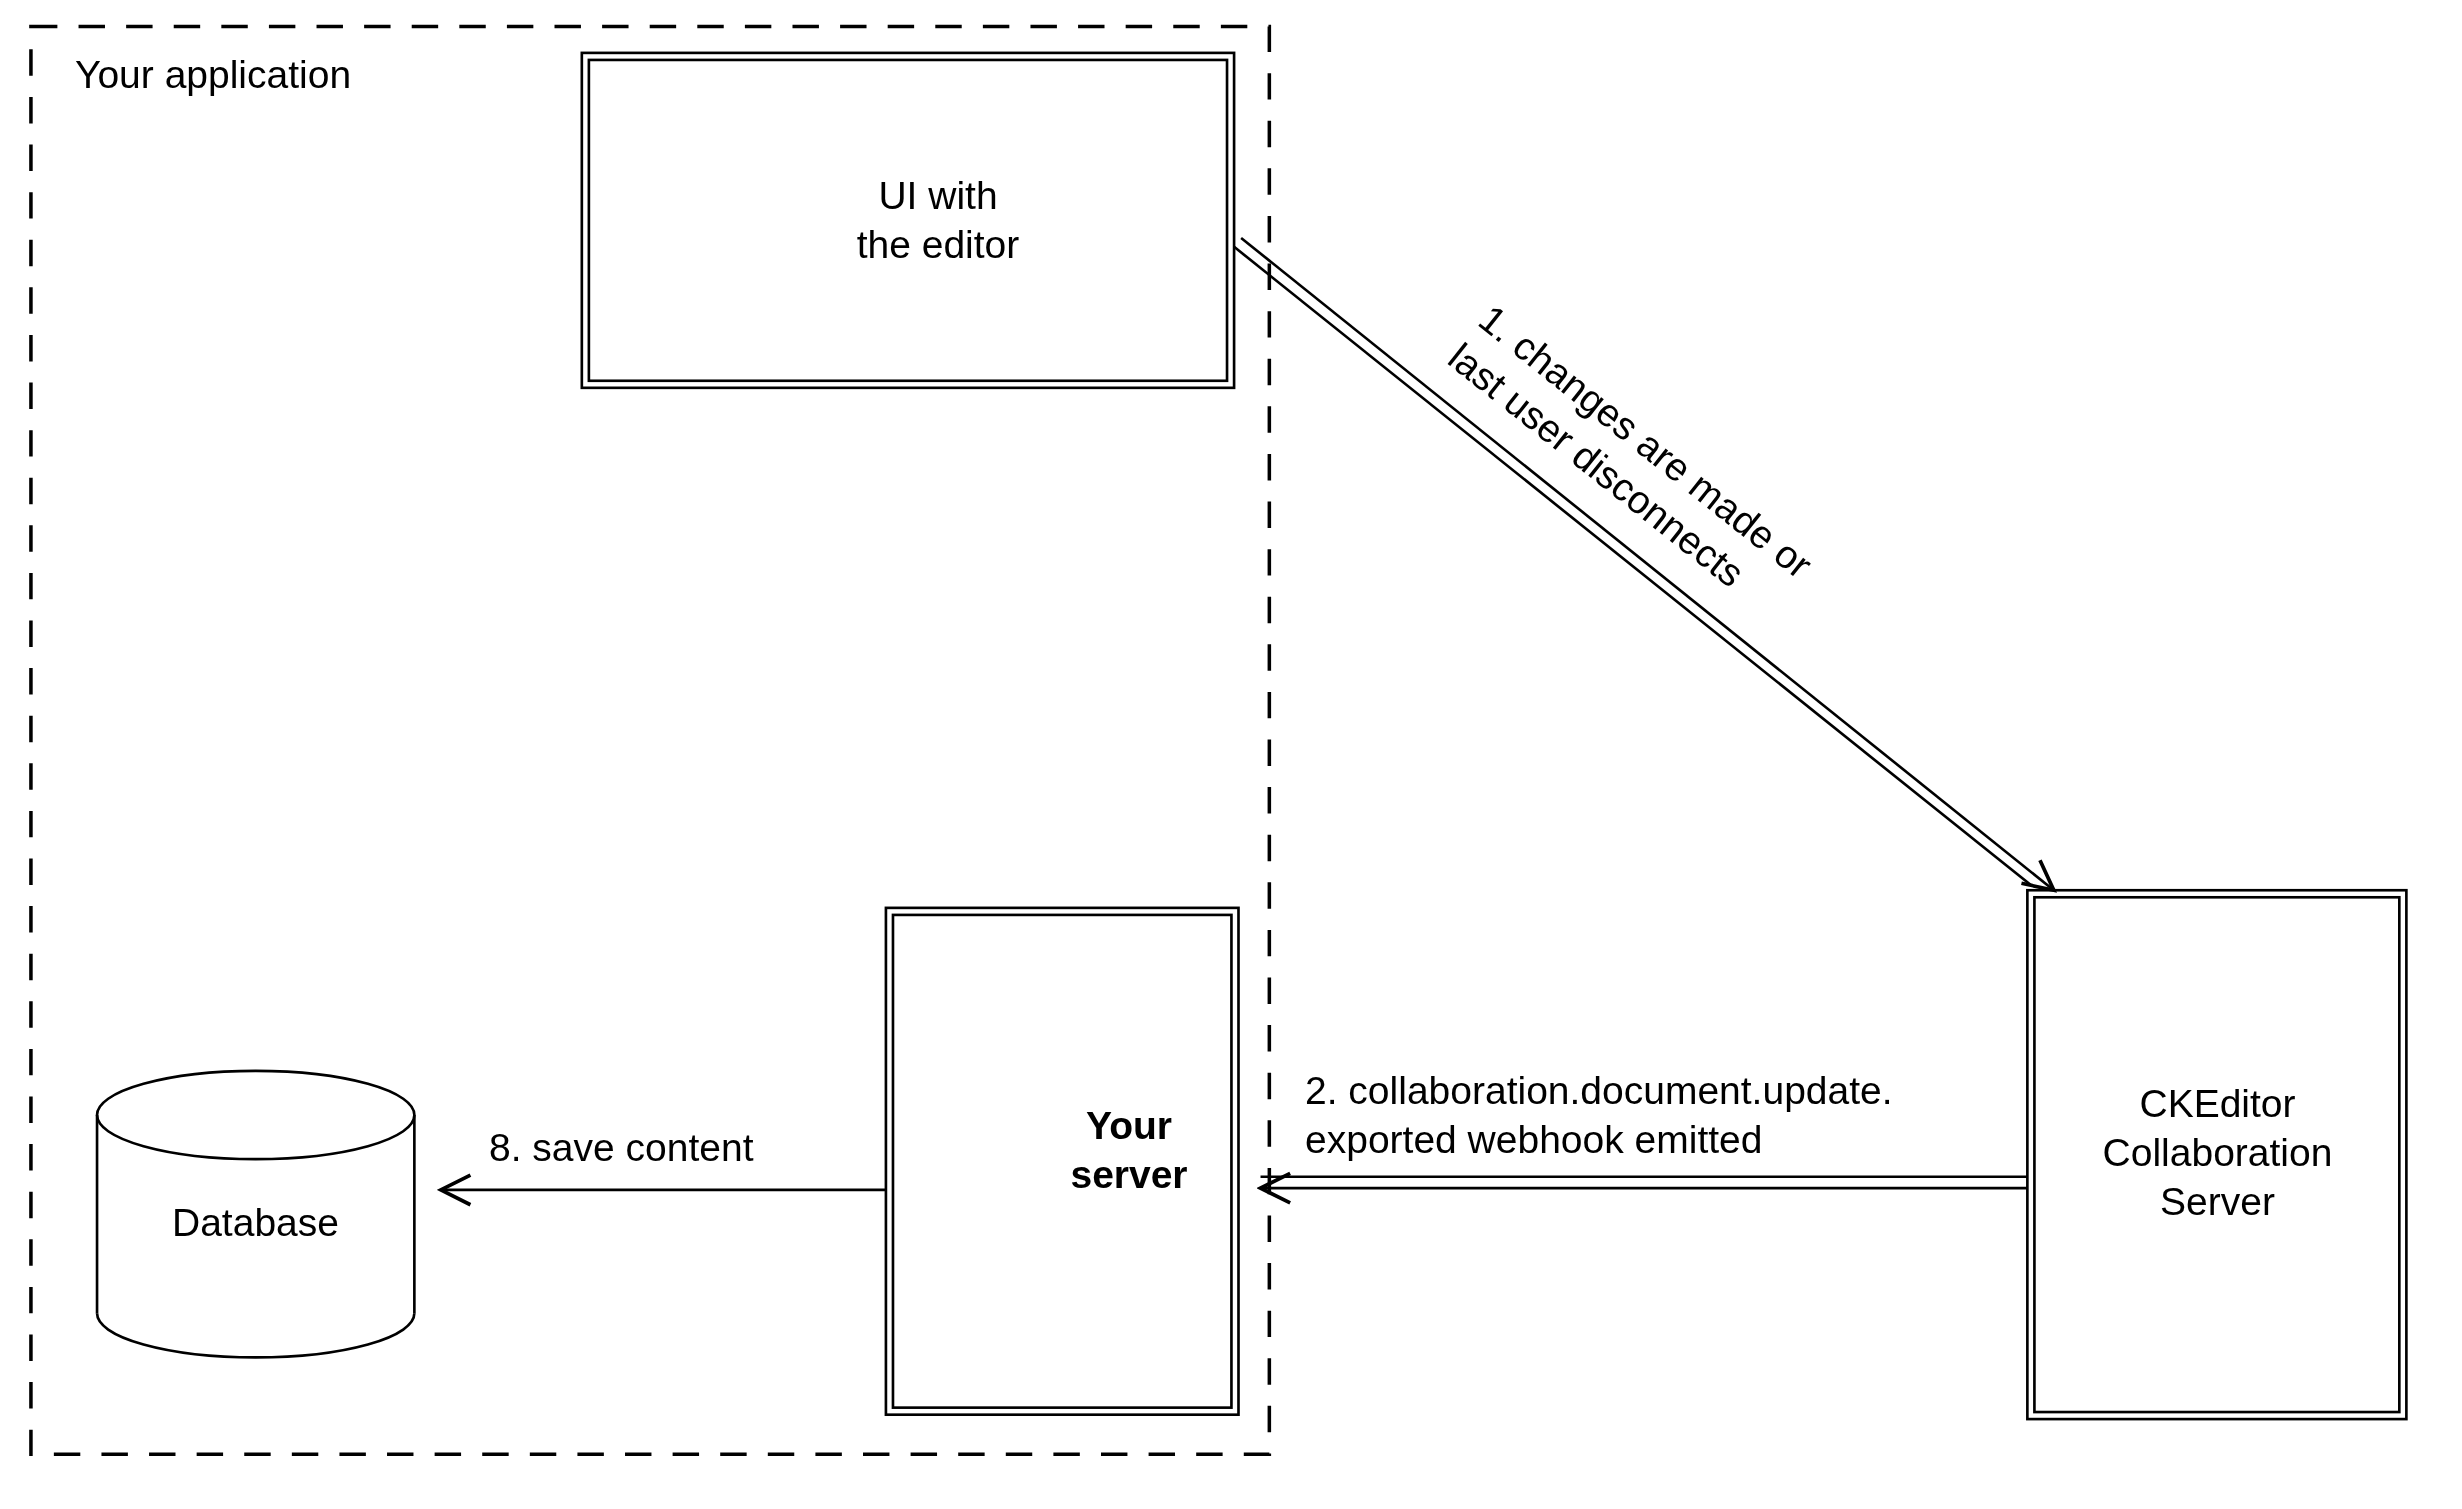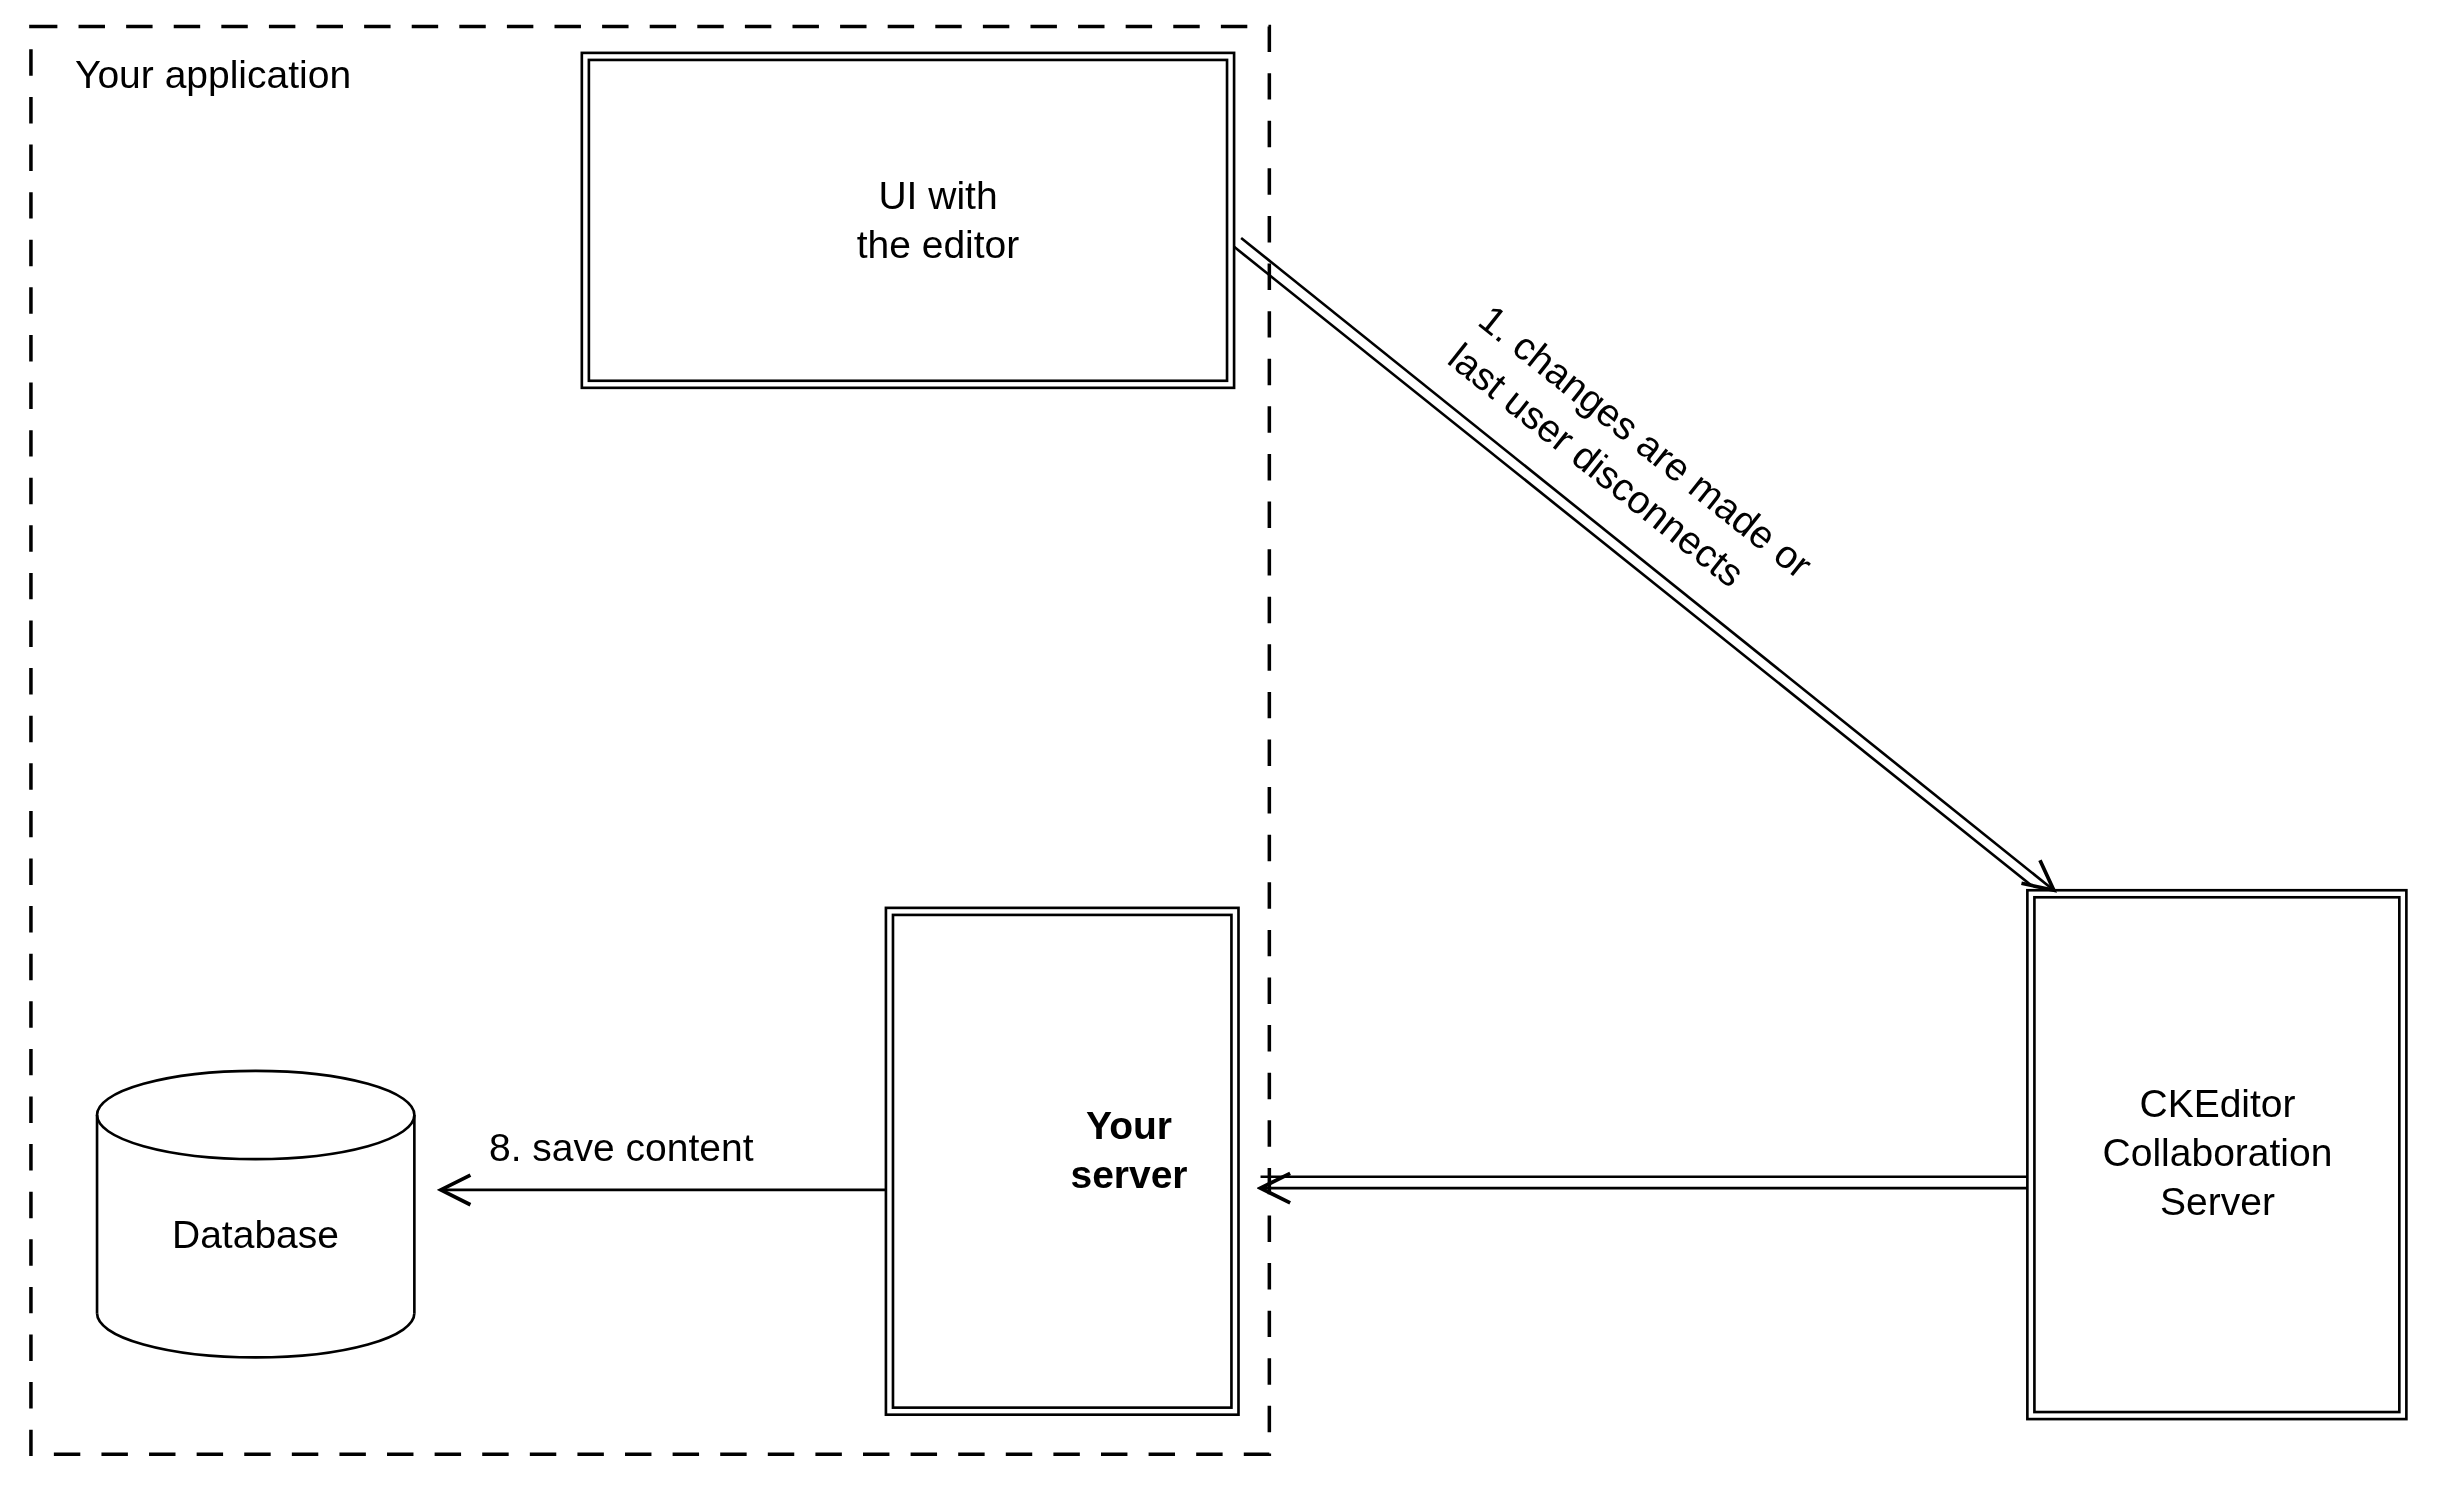--- a/index.html
+++ b/index.html
@@ -86,26 +86,28 @@
   </svg>
 
   <div class="label label-left" style="left:75px; top:51px;">Your application</div>
 
   <div class="label" style="left:582px; top:172px; width:652px;padding-left:30px;">UI with
 the editor</div>
 
   <div class="label" style="left:918px; top:1102px; width:422px;font-weight:bold;">Your
 server</div>
 
-  <div class="label" style="left:97px; top:1199px; width:317px;margin-top:12px;">Database</div>
+  <div class="label" style="left:97px; top:1199px; width:317px;">Database</div>
 
   <div class="label" style="left:2028px; top:1080px; width:379px;">CKEditor
 Collaboration
 Server</div>
 
   <div class="label label-left rotated" style="left:1499px; top:295px; transform:rotate(38.5deg);">1. changes are made or
 last user disconnects</div>
 
+  <div class="label label-left" style="left:1305px; top:1067px;">2. collaboration.document.update.
+exported webhook emitted</div>
 
   <div class="label label-left" style="left:489px; top:1124px;">8. save content</div>
 
 </div>
 
 
 </body></html>

